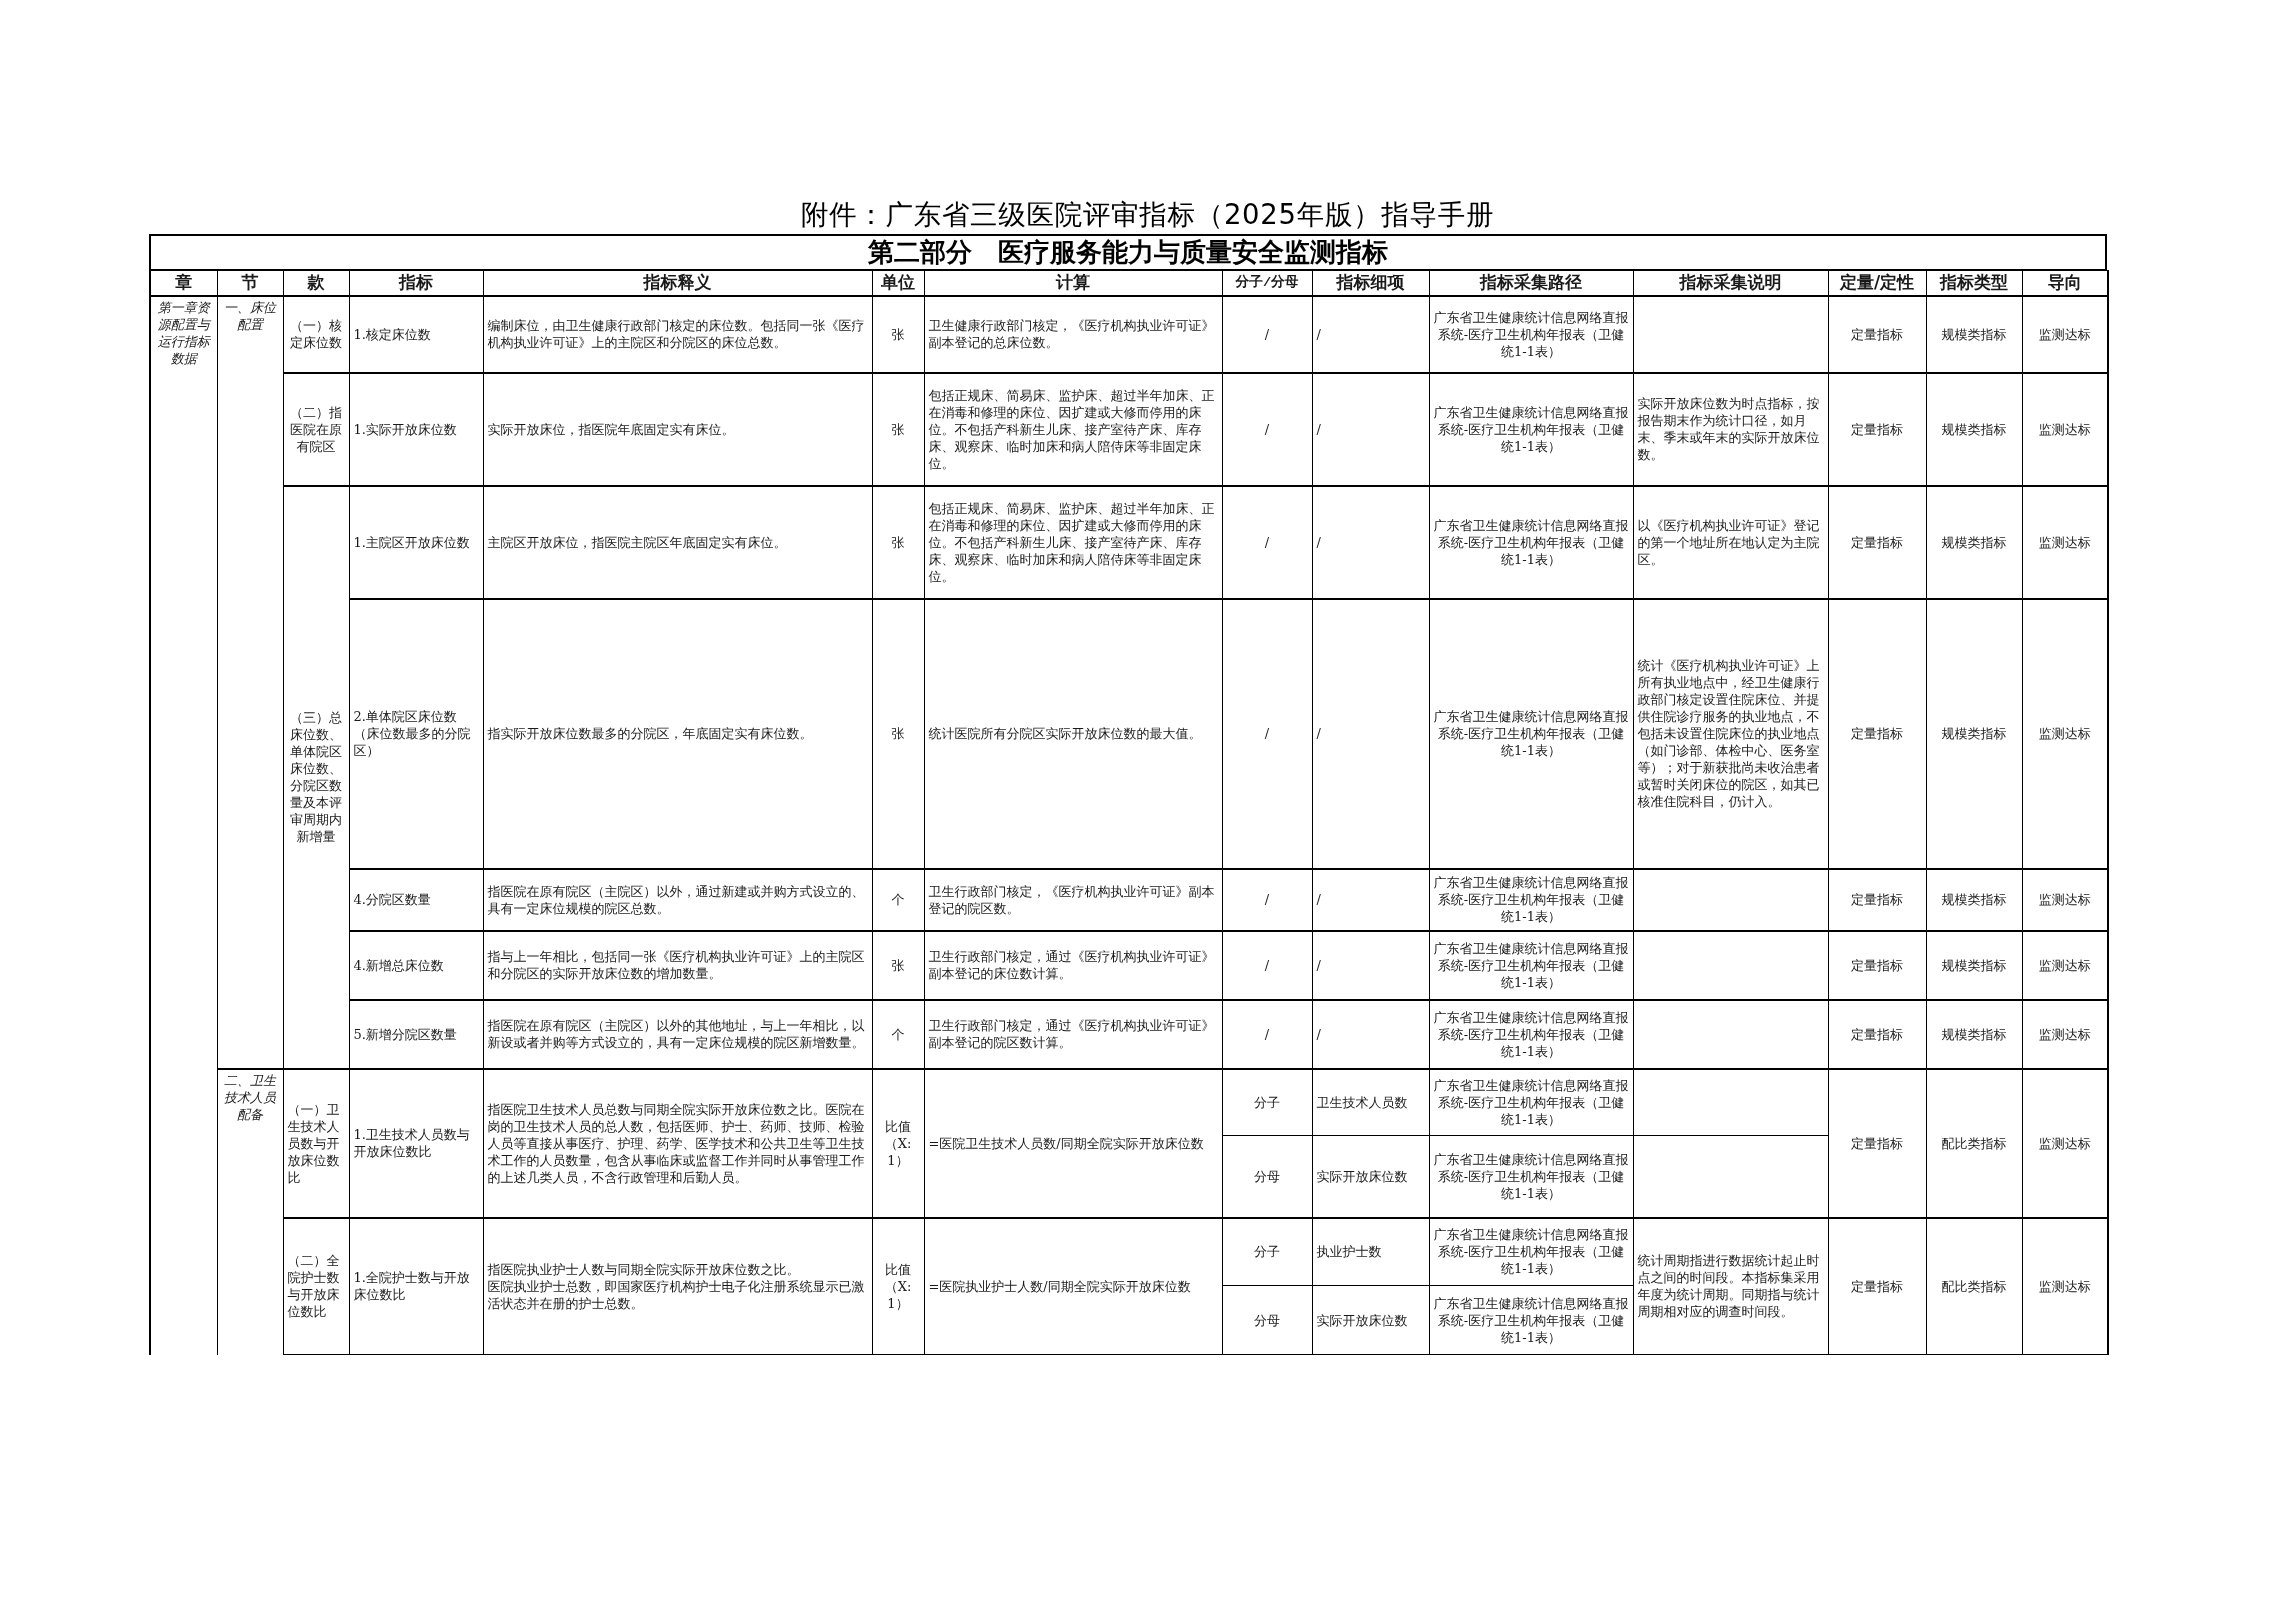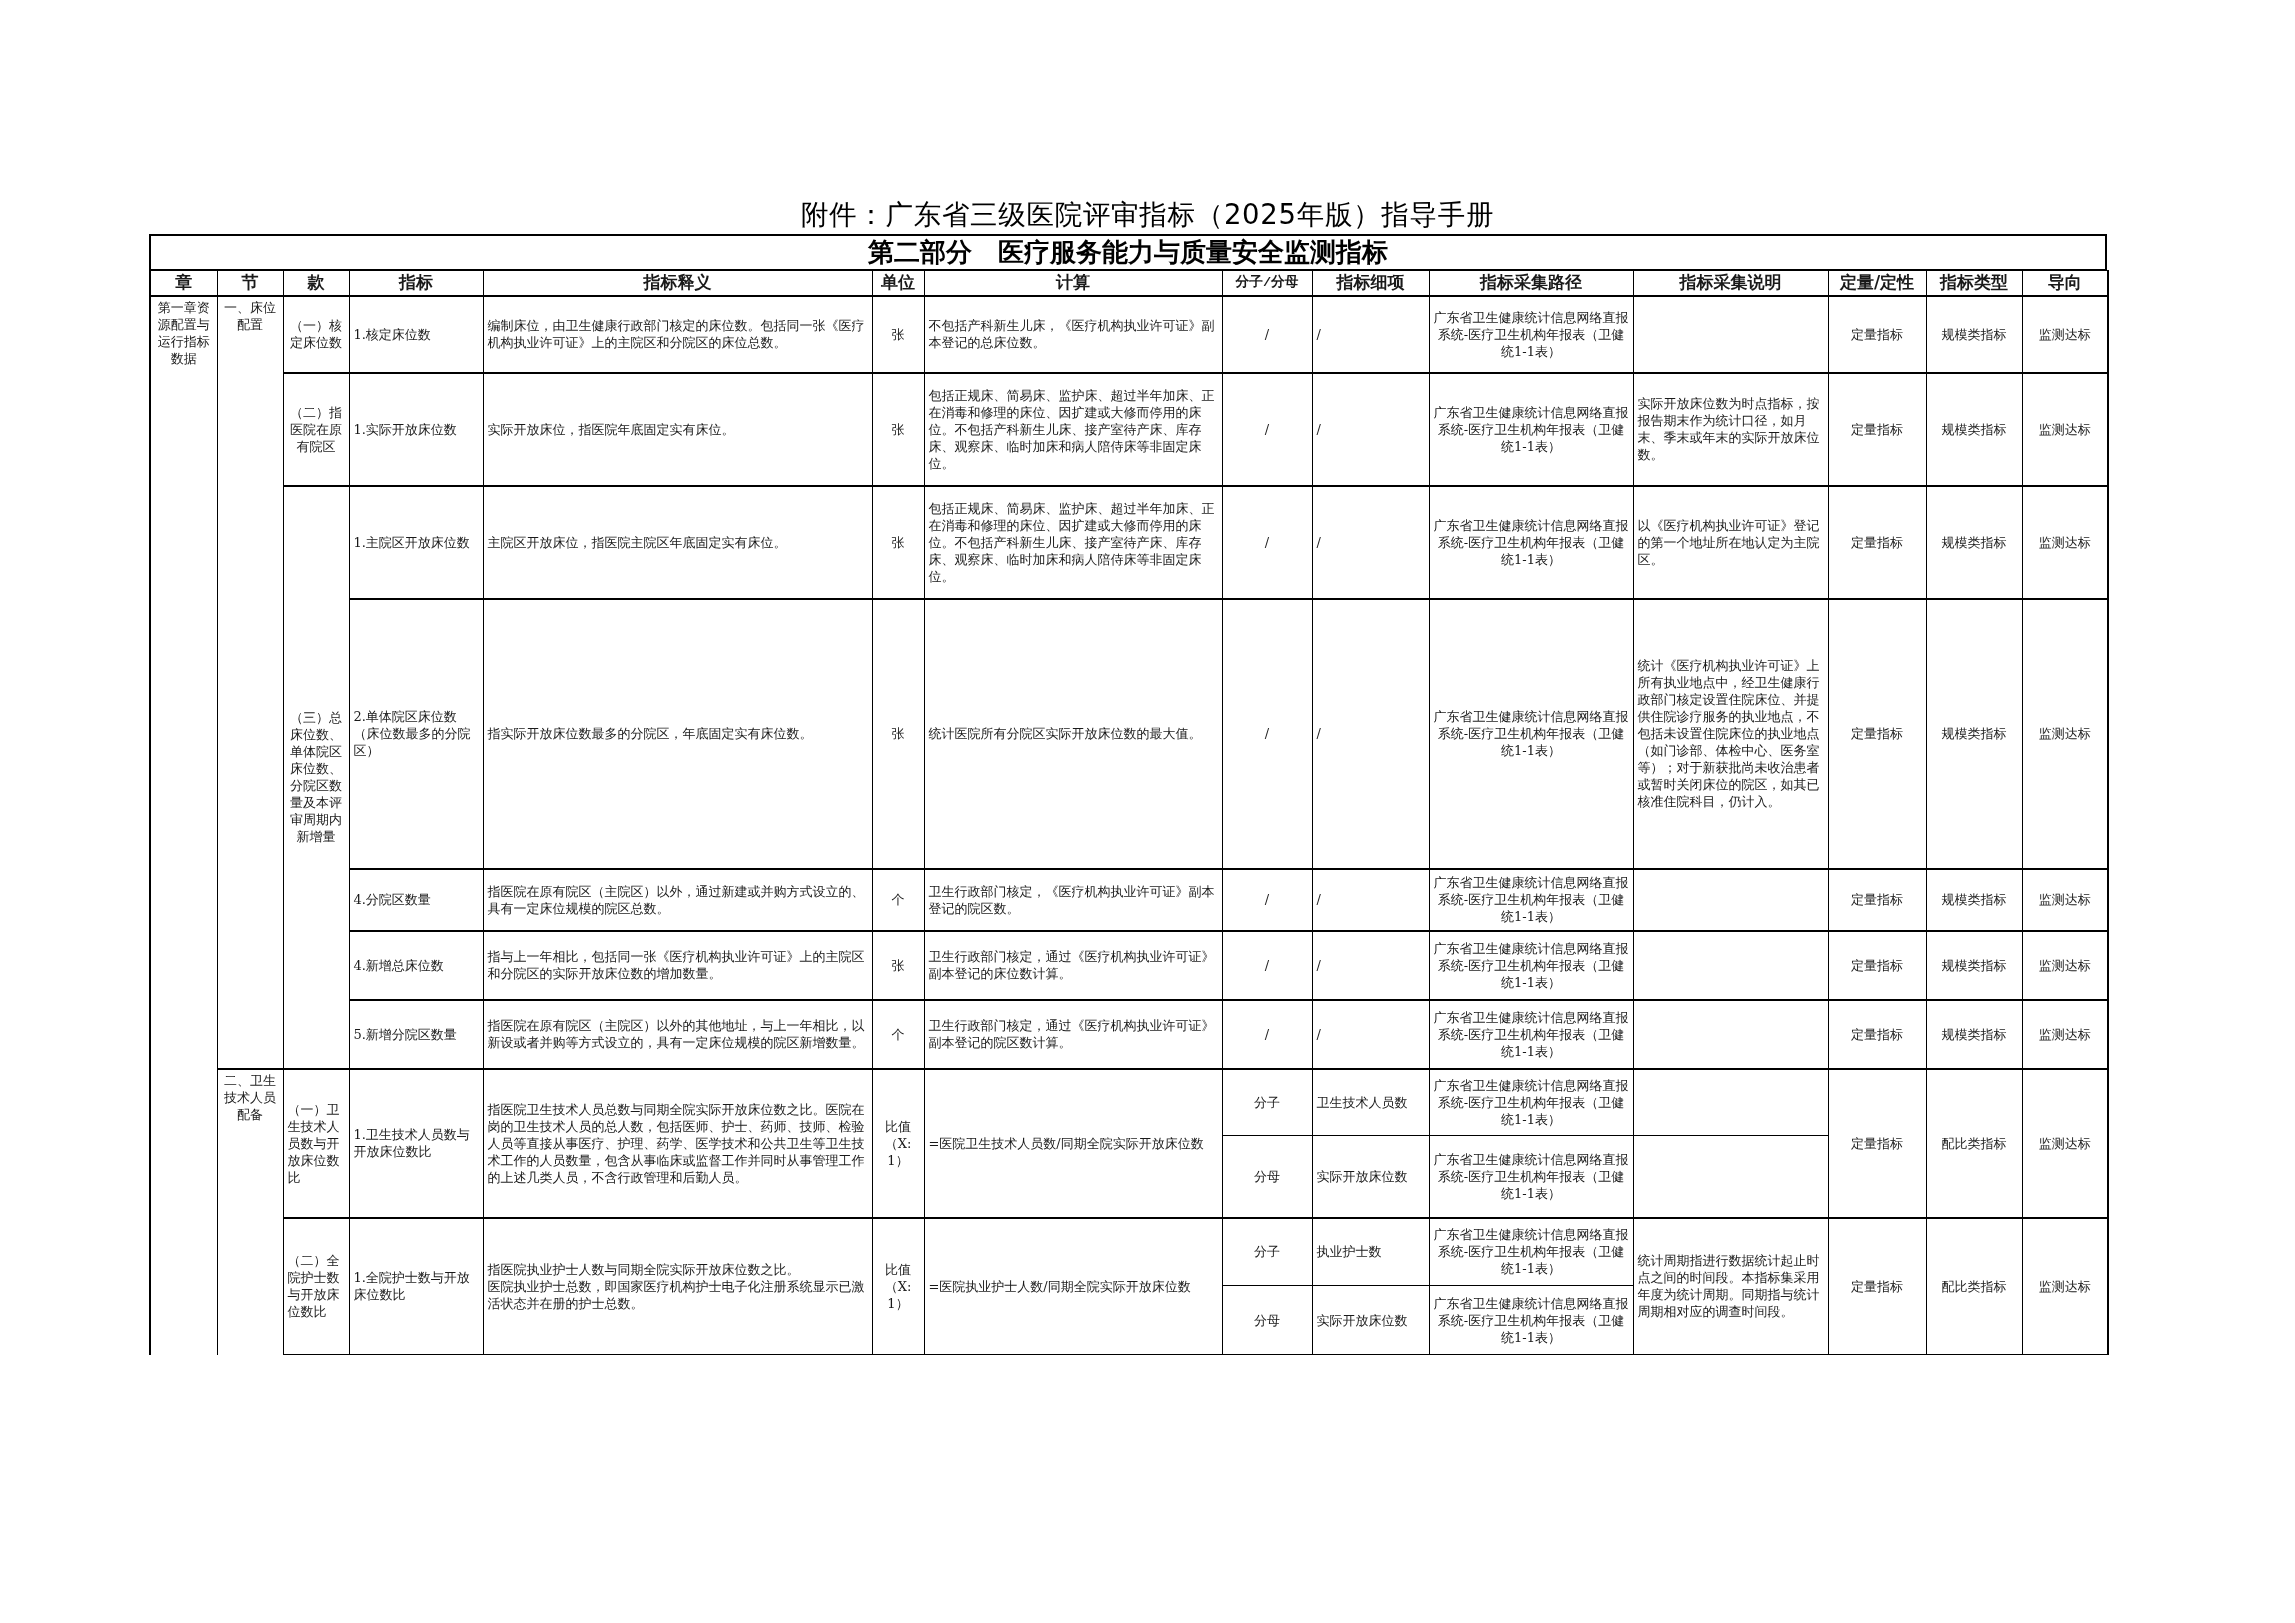--- a/index.html
+++ b/index.html
@@ -16,21 +16,21 @@
   table.grid { position: absolute; left: 0; top: 36px; border-collapse: collapse;
                table-layout: fixed; width: 1958px; }
   table.grid td, table.grid th { border: 1.3px solid #000; padding: 2.6px 3.9px; vertical-align: middle;
                font-size: 13px; line-height: 17px; word-break: break-all; overflow: hidden; }
   table.grid th { font-family: "DejaVu Sans", sans-serif; font-weight: bold; font-size: 17px;
                   height: 21px; text-align: center; padding: 1.3px 1.3px; border-bottom: 2px solid #000; }
   table.grid th.small { font-size: 13.7px; font-family: Liberation Mono, monospace; }
   .c { text-align: center; }
   .l { text-align: left; }
   table.grid tr.sep > td { border-top: 2px solid #000; }
-  td.chapter, td.section { vertical-align: top !important; border-bottom: none !important; }
+  td.chapter, td.section { vertical-align: top !important; border-bottom: none !important; font-style: italic; }
   table.grid { border-left: 2px solid #000; border-right: 2px solid #000; }
 </style>
 </head>
 <body>
 
 <div class="doc-title">附件：广东省三级医院评审指标（2025年版）指导手册</div>
 
 <div class="sheet">
   <div class="part-title">第二部分　医疗服务能力与质量安全监测指标</div>
 
@@ -71,21 +71,21 @@
     </thead>
     <tbody>
 
       <tr style="height:77px">
         <td class="chapter c" rowspan="13">第一章资源配置与运行指标数据</td>
         <td class="section c" rowspan="7">一、床位配置</td>
         <td class="c">（一）核定床位数</td>
         <td class="l">1.核定床位数</td>
         <td class="l">编制床位，由卫生健康行政部门核定的床位数。包括同一张《医疗机构执业许可证》上的主院区和分院区的床位总数。</td>
         <td class="c">张</td>
-        <td class="l">不包括产科新生儿床，《医疗机构执业许可证》副本登记的总床位数。</td>
+        <td class="l">卫生健康行政部门核定，《医疗机构执业许可证》副本登记的总床位数。</td>
         <td class="c">/</td>
         <td class="l">/</td>
         <td class="c">广东省卫生健康统计信息网络直报系统-医疗卫生机构年报表（卫健统1-1表）</td>
         <td class="l"></td>
         <td class="c">定量指标</td>
         <td class="c">规模类指标</td>
         <td class="c">监测达标</td>
       </tr>
 
       <tr class="sep" style="height:113px">

